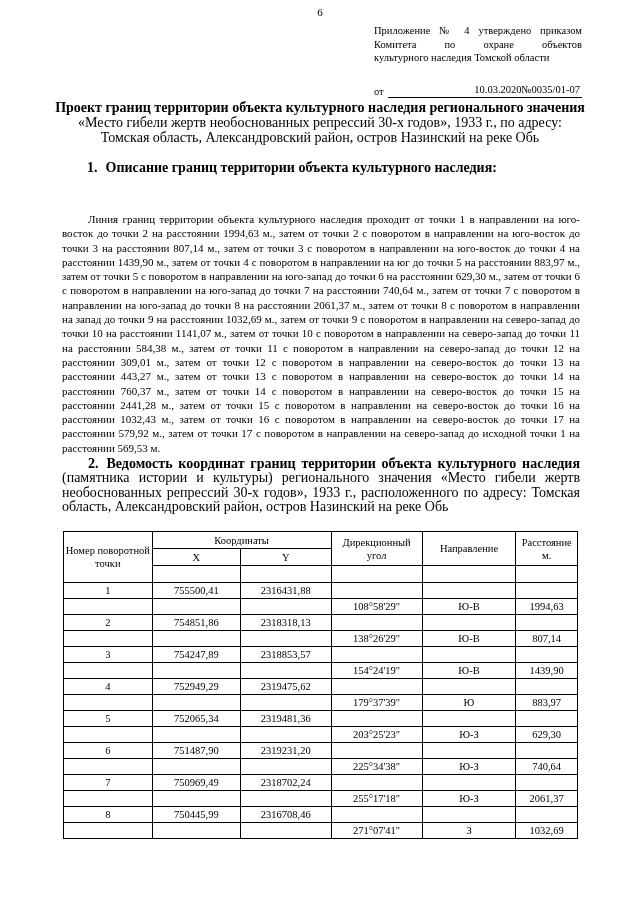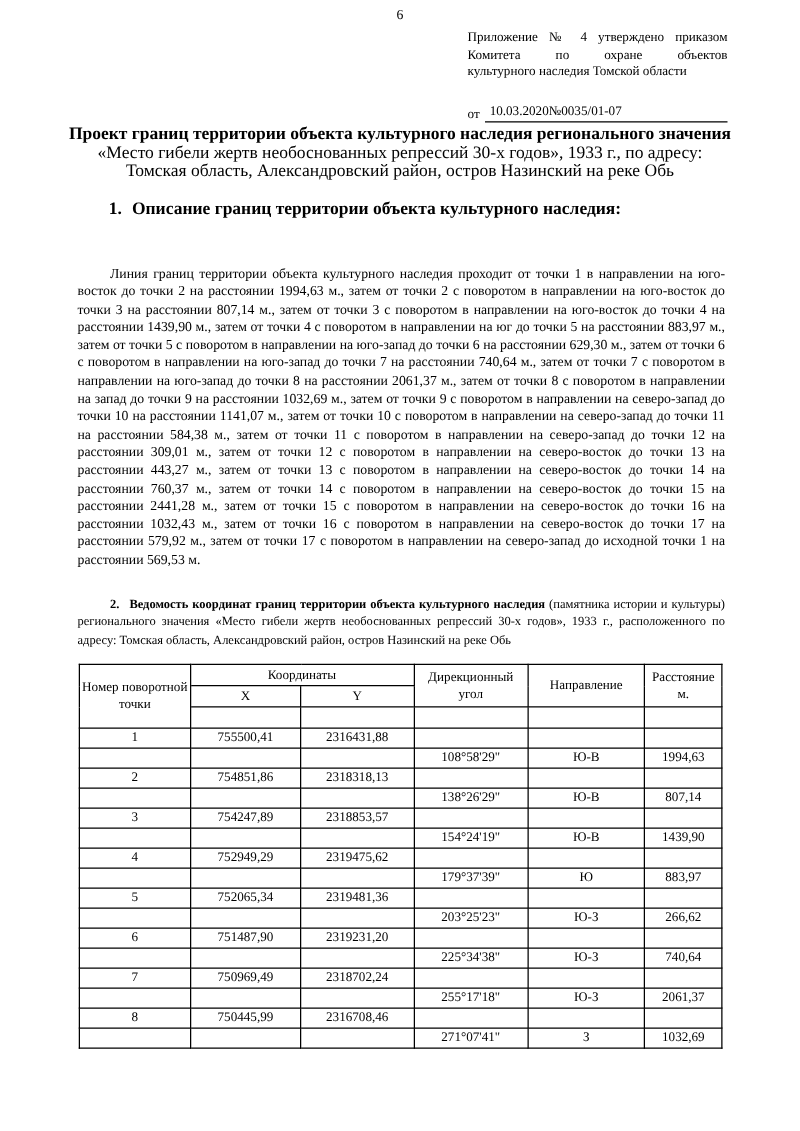--- a/index.html
+++ b/index.html
@@ -52,21 +52,21 @@
     margin-top: 18px;
   }
   .approval .order-row .lead {
     flex: 0 0 auto;
     padding-right: 4px;
   }
   .approval .order-row .fill {
     flex: 1 1 auto;
     border-bottom: 1px solid #000;
     display: flex;
-    justify-content: flex-start;
+    justify-content: flex-end;
     padding: 0 2px 1px 4px;
   }
 
   
   .doc-title {
     position: absolute;
     top: 100px;
     left: 55px;
     width: 530px;
     text-align: center;
@@ -103,25 +103,24 @@
     hyphens: none;
     margin-top: 36px;
   }
 
   
   .sec2-body {
     position: absolute;
     top: 457px;
     left: 62px;
     width: 518px;
-    font-size: 10px;
+    font-size: 14px;
     line-height: 14.3px;
     text-align: justify;
     text-indent: 26px;
-    margin-top: 20px;
   }
   .sec2-body .lead {
     font-weight: bold;
   }
   .sec2-body .num {
     font-weight: bold;
     padding-right: 8px;
   }
 
   
@@ -286,21 +285,21 @@
           <td class="c-dir empty"></td>
           <td class="c-napr empty"></td>
           <td class="c-dist empty"></td>
         </tr>
         <tr>
           <td class="c-num empty"></td>
           <td class="c-x empty"></td>
           <td class="c-y empty"></td>
           <td class="c-dir">203°25'23"</td>
           <td class="c-napr">Ю-З</td>
-          <td class="c-dist">266,62</td>
+          <td class="c-dist">629,30</td>
         </tr>
         <tr>
           <td class="c-num">6</td>
           <td class="c-x">751487,90</td>
           <td class="c-y">2319231,20</td>
           <td class="c-dir empty"></td>
           <td class="c-napr empty"></td>
           <td class="c-dist empty"></td>
         </tr>
         <tr>

